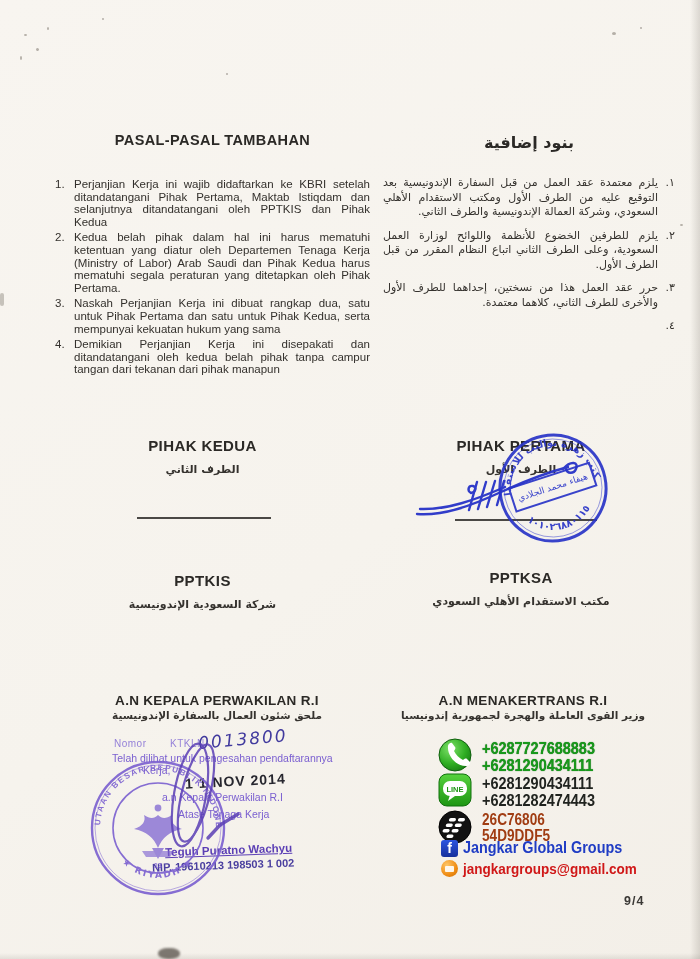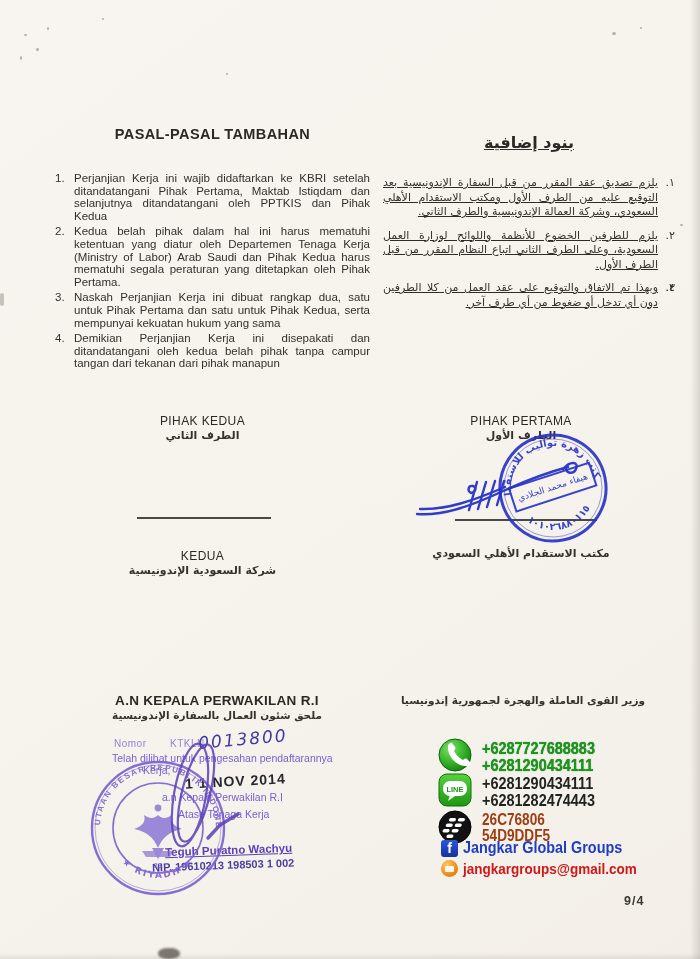--- a/index.html
+++ b/index.html
@@ -9,41 +9,41 @@
     font-family:"Liberation Sans",sans-serif;color:#2e2c29;
   }
   .abs{position:absolute;}
   .edge-right{right:0;top:0;width:10px;height:100%;
     background:linear-gradient(to right,rgba(90,82,72,0),rgba(90,82,72,.18));}
   .edge-bottom{left:0;bottom:0;width:100%;height:6px;
     background:linear-gradient(to bottom,rgba(90,82,72,0),rgba(90,82,72,.12));}
   .speck{background:#7d776d;border-radius:50%;opacity:.55;}
 
   
-  .col-left{left:55px;top:126px;width:315px;}
+  .col-left{left:55px;top:132px;width:315px;}
   .col-left h1{margin:0 0 30px 0;font-size:14.5px;letter-spacing:.4px;
     font-weight:bold;text-align:center;color:#2b2926;}
   .clauses{list-style:none;margin:0;padding:0;font-size:11.5px;line-height:12.6px;
     text-align:justify;color:#33302c;}
   .clauses li{position:relative;padding-left:19px;margin-bottom:3px;}
   .clauses li .num{position:absolute;left:0;top:0;}
 
   .col-right{left:383px;top:133px;width:292px;direction:rtl;
-    font-family:"DejaVu Sans",sans-serif;text-decoration:underline;}
+    font-family:"DejaVu Sans",sans-serif;}
   .col-right h1{margin:0 0 24px 0;font-size:16px;font-weight:bold;
     text-align:center;color:#2b2926;}
   .clauses-ar{list-style:none;margin:0;padding:0;font-size:11px;line-height:14.5px;
     text-align:justify;color:#35322e;}
   .clauses-ar li{position:relative;padding-right:17px;margin-bottom:9px;}
   .clauses-ar li .num{position:absolute;right:0;top:0;}
 
   
   .sig-block{text-align:center;}
-  .sig-title{font-size:12px;font-weight:normal;letter-spacing:.4px;color:#2b2926;}
-  .sig-title-ar{font-size:11px;font-weight:bold;margin-top:1px;
+  .sig-title{font-size:15px;font-weight:bold;letter-spacing:.4px;color:#2b2926;margin-top:23px;}
+  .sig-title-ar{font-size:11px;font-weight:bold;margin-top:9px;
     font-family:"DejaVu Sans",sans-serif;color:#35322e;}
   .sig-line{border-top:2px solid #4a4845;height:0;}
 
   
   .foot-title{font-size:13.5px;font-weight:bold;letter-spacing:.3px;color:#2b2926;}
   .foot-title-ar{font-size:10.5px;font-weight:bold;margin-top:1px;
     font-family:"DejaVu Sans",sans-serif;color:#35322e;}
 
   
   .purple{color:#7a5fd0;}
@@ -118,32 +118,32 @@
         <span>Demikian Perjanjian Kerja ini disepakati dan ditandatangani oleh kedua belah pihak tanpa campur tangan dari tekanan dari pihak manapun</span>
       </li>
     </ol>
   </section>
 
   <section class="abs col-right" dir="rtl">
     <h1>بنود إضافية</h1>
     <ol class="clauses-ar">
       <li>
         <span class="num">١.</span>
-        <span>يلزم تصديق عقد المقرر من قبل السفارة الإندونيسية بعد التوقيع عليه من الطرف الأول ومكتب الاستقدام الأهلي السعودي، وشركة العمالة الإندونيسية والطرف الثاني.</span>
+        <span>يلزم معتمدة عقد العمل من قبل السفارة الإندونيسية بعد التوقيع عليه من الطرف الأول ومكتب الاستقدام الأهلي السعودي، وشركة العمالة الإندونيسية والطرف الثاني.</span>
       </li>
       <li>
         <span class="num">٢.</span>
         <span>يلزم للطرفين الخضوع للأنظمة واللوائح لوزارة العمل السعودية، وعلى الطرف الثاني اتباع النظام المقرر من قبل الطرف الأول.</span>
       </li>
       <li>
         <span class="num">٣.</span>
+        <span>حرر عقد العمل هذا من نسختين، إحداهما للطرف الأول والأخرى للطرف الثاني، كلاهما معتمدة.</span>
       </li>
       <li>
         <span class="num">٤.</span>
-        <span>وبهذا تم الاتفاق والتوقيع على عقد العمل من كلا الطرفين دون أي تدخل أو ضغوط من أي طرف آخر.</span>
       </li>
     </ol>
   </section>
 
   <div class="abs sig-block" style="left:95px;top:414px;width:215px">
     <div class="sig-title">PIHAK KEDUA</div>
     <div class="sig-title-ar" dir="rtl">الطرف الثاني</div>
   </div>
   <div class="abs sig-block" style="left:415px;top:414px;width:212px">
     <div class="sig-title">PIHAK PERTAMA</div>
@@ -182,24 +182,25 @@
         <path d="M4,66 C30,68 58,58 88,44 C112,33 136,24 155,19"></path>
         <path d="M7,61 C34,62 62,52 92,39"></path>
         <path d="M56,62 l8,-28 M65,61 l8,-27 M74,59 l8,-26 M84,57 l7,-24"></path>
         <path d="M58,45 c-4,-2 -3,-8 2,-7 c4,1 3,6 -2,7"></path>
         <path d="M150,21 c8,-9 16,-7 13,0 c-2,5 -9,5 -10,0"></path>
       </g>
     </svg>
   </div>
 
   <div class="abs sig-block" style="left:95px;top:549px;width:215px">
-    <div class="sig-title">KEDUA</div>
+    <div class="sig-title">PPTKIS</div>
     <div class="sig-title-ar" dir="rtl">شركة السعودية الإندونيسية</div>
   </div>
   <div class="abs sig-block" style="left:415px;top:546px;width:212px">
+    <div class="sig-title">PPTKSA</div>
     <div class="sig-title-ar" dir="rtl">مكتب الاستقدام الأهلي السعودي</div>
   </div>
 
   <div class="abs sig-block" style="left:92px;top:693px;width:250px">
     <div class="foot-title">A.N KEPALA PERWAKILAN R.I</div>
     <div class="foot-title-ar" dir="rtl">ملحق شئون العمال بالسفارة الإندونيسية</div>
   </div>
 
   <div class="abs stamp-sm" style="left:114px;top:738px">Nomor</div>
   <div class="abs stamp-sm" style="left:170px;top:738px">KTKLN</div>
@@ -243,20 +244,21 @@
     <svg width="170" height="145" viewBox="0 0 170 145">
       <g fill="none" stroke="#5b3fb5" stroke-width="2.2" stroke-linecap="round" opacity="0.85">
         <ellipse cx="30" cy="65" rx="16" ry="52" transform="rotate(10 30 65)"></ellipse>
         <ellipse cx="36" cy="63" rx="14" ry="50" transform="rotate(14 36 63)"></ellipse>
         <path d="M48,108 L60,95 L78,84" stroke-width="3.4"></path>
       </g>
     </svg>
   </div>
 
   <div class="abs sig-block" style="left:400px;top:693px;width:246px">
+    <div class="foot-title">A.N MENAKERTRANS R.I</div>
     <div class="foot-title-ar" dir="rtl">وزير القوى العاملة والهجرة لجمهورية إندونيسيا</div>
   </div>
 
   <div class="abs contacts">
 
     <div class="icon" style="left:6px;top:1px;width:34px;height:34px">
       <svg width="34" height="34" viewBox="0 0 34 34">
         <defs>
             <radialGradient id="wag" cx="35%" cy="30%" r="80%">
           <stop offset="0%" stop-color="#7fe06a"></stop>

